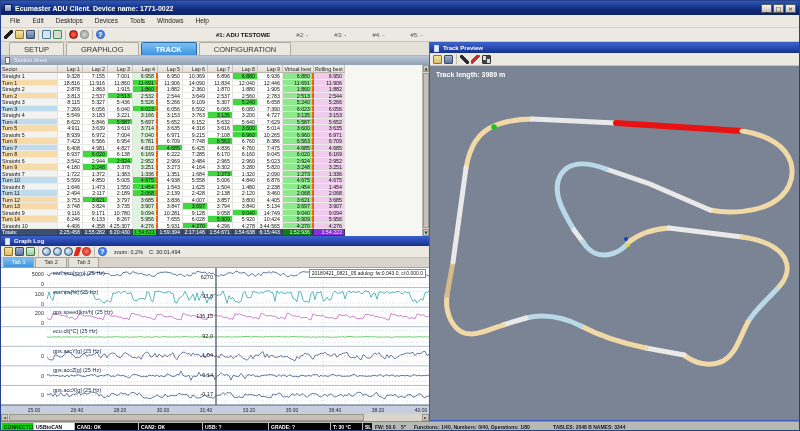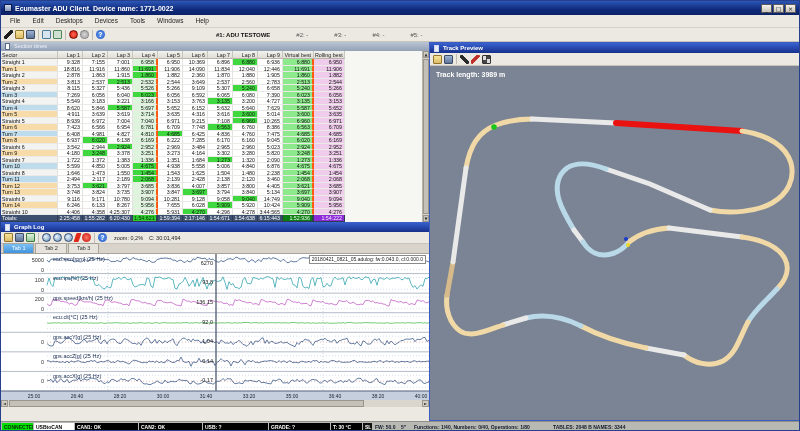--- a/index.html
+++ b/index.html
@@ -139,20 +139,26 @@
         <span class="slot">#2: -</span>
         <span class="slot">#3: -</span>
         <span class="slot">#4: -</span>
         <span class="slot">#5: -</span>
       </span>
   </div>
 
   <div class="main">
 
     <div class="left">
+      <div class="tabbar" id="tabbar">
+          <span class="tab">SETUP</span>
+          <span class="tab">GRAPHLOG</span>
+          <span class="tab active">TRACK</span>
+          <span class="tab">CONFIGURATION</span>
+        </div>
 
       <div class="sec-header">
         <span class="ic-doc"></span>
         <span>Section times</span>
       </div>
 
       <div class="tablewrap">
         <div class="sectable" id="sectable">
             <div class="tr head">
               <div class="th c-sec">Sector</div>

